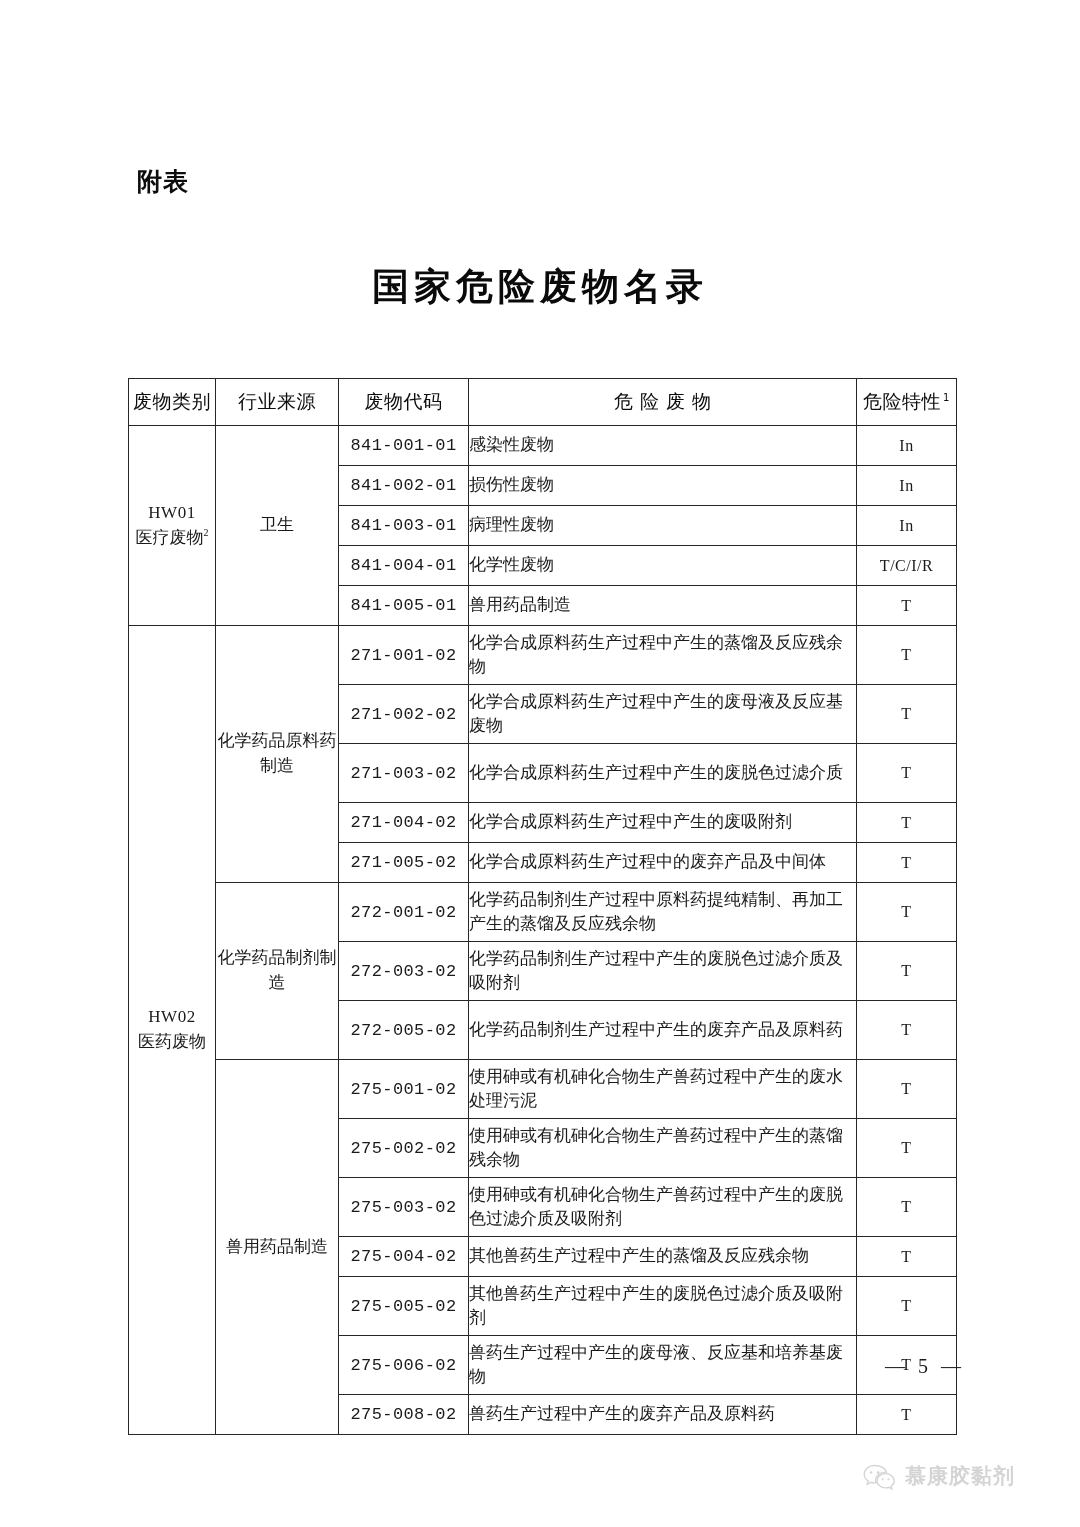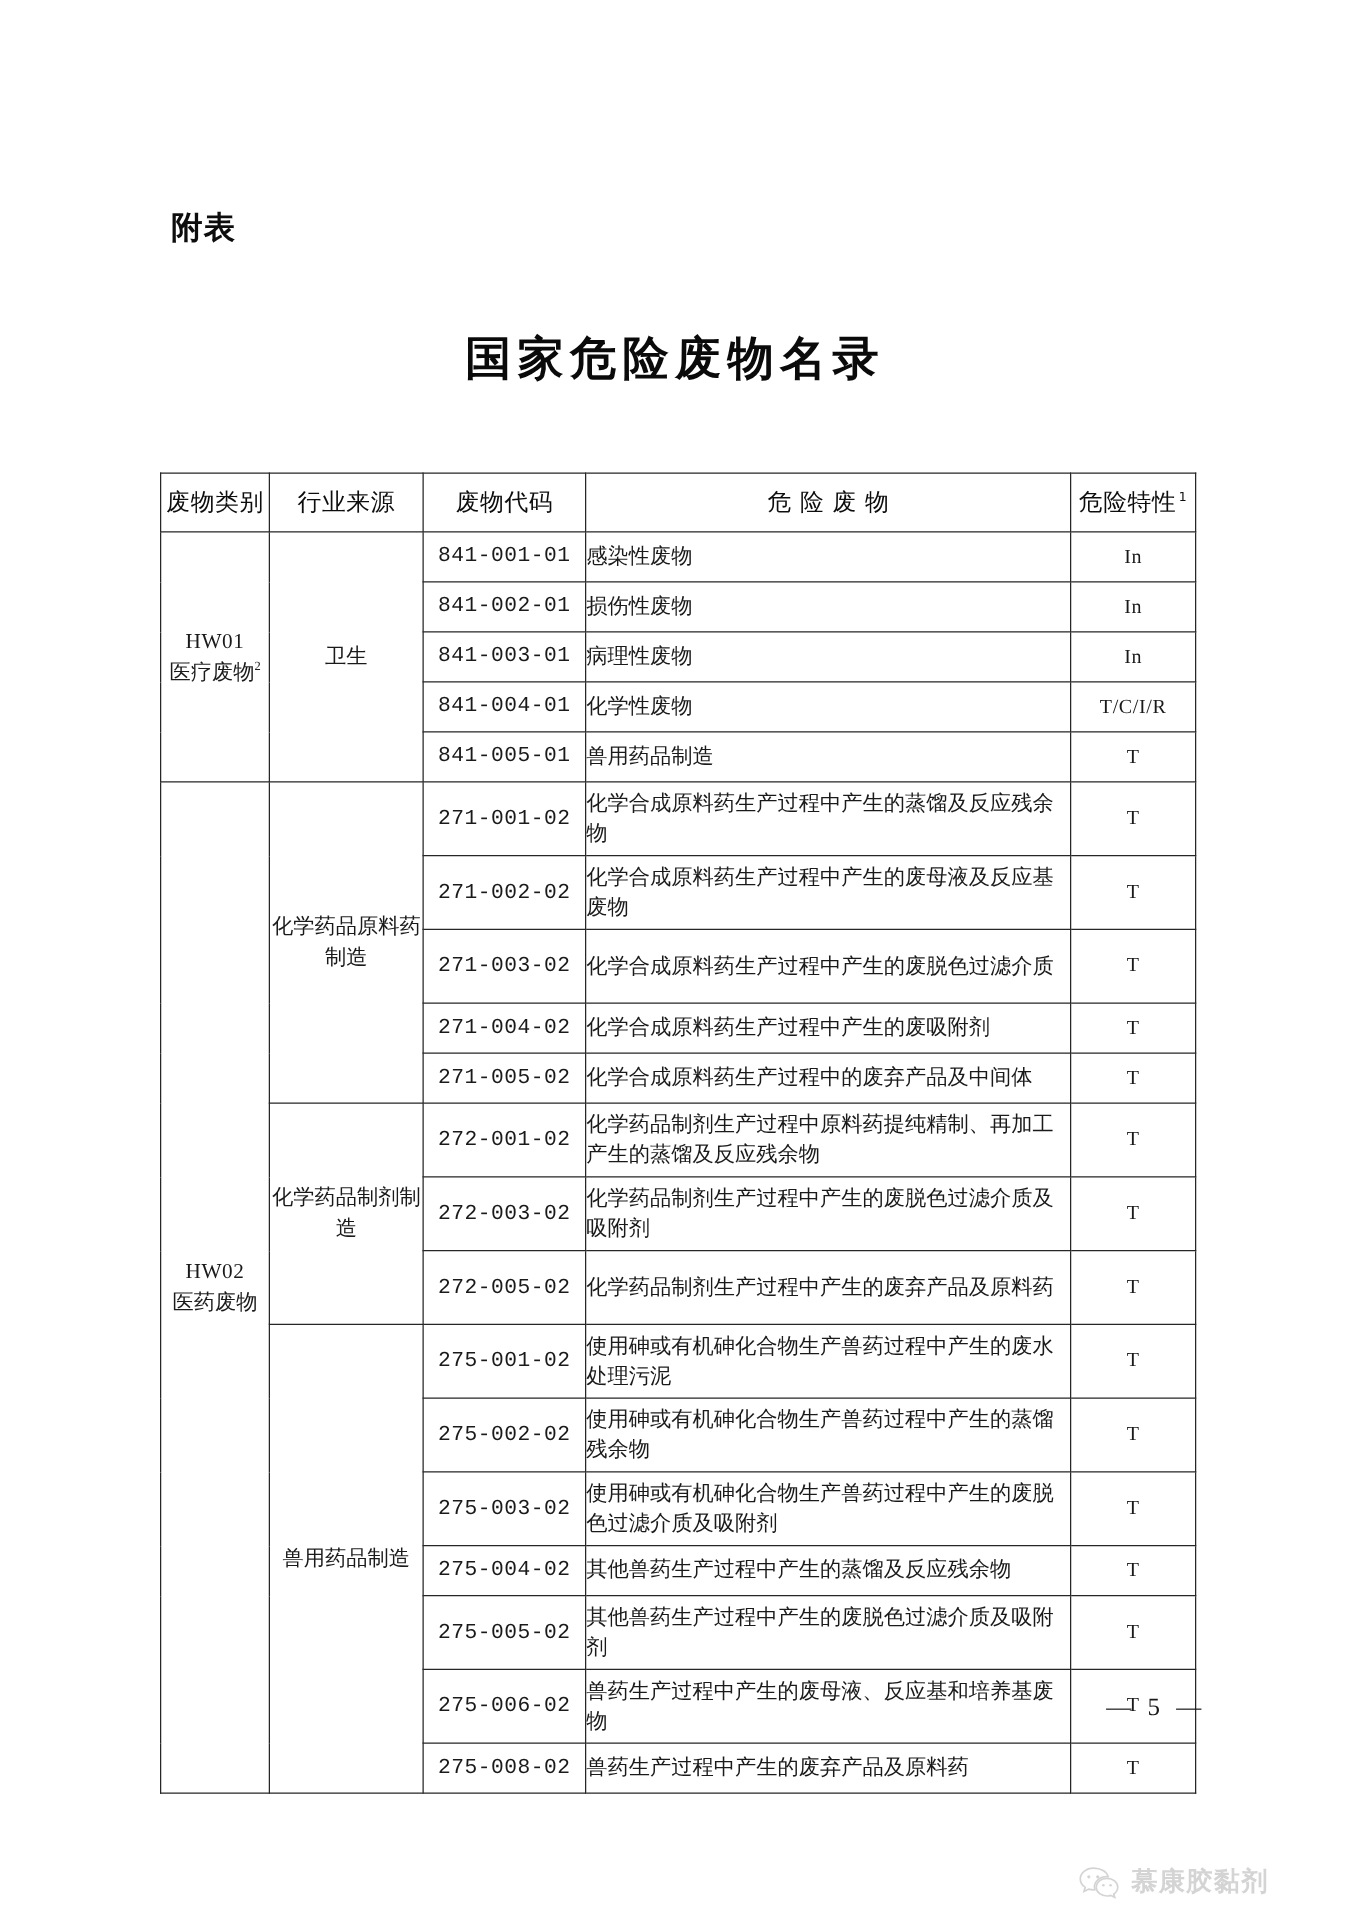--- a/index.html
+++ b/index.html
@@ -168,21 +168,20 @@
 
   
   .watermark {
     position: absolute;
     left: 862px;
     top: 1462px;
     display: flex;
     align-items: center;
     gap: 9px;
     opacity: 0.42;
-    margin-top: 29px;
   }
   .watermark .wm-logo {
     width: 34px;
     height: 27px;
     display: block;
   }
   .watermark .wm-text {
     font-family: "DejaVu Sans", "Liberation Sans", sans-serif;
     font-size: 21px;
     font-weight: 700;

